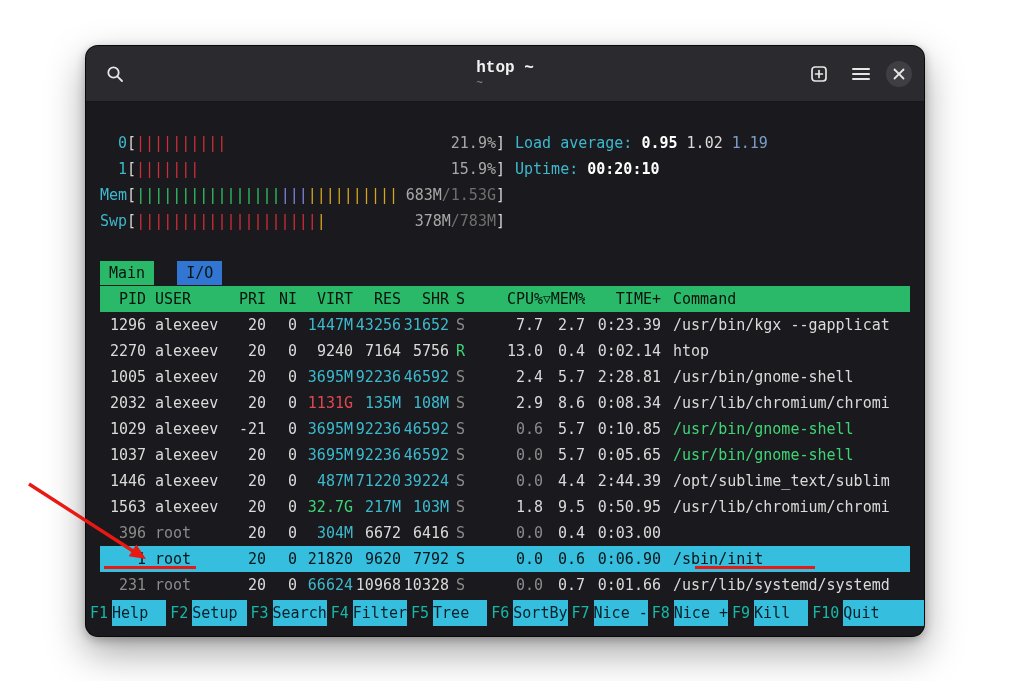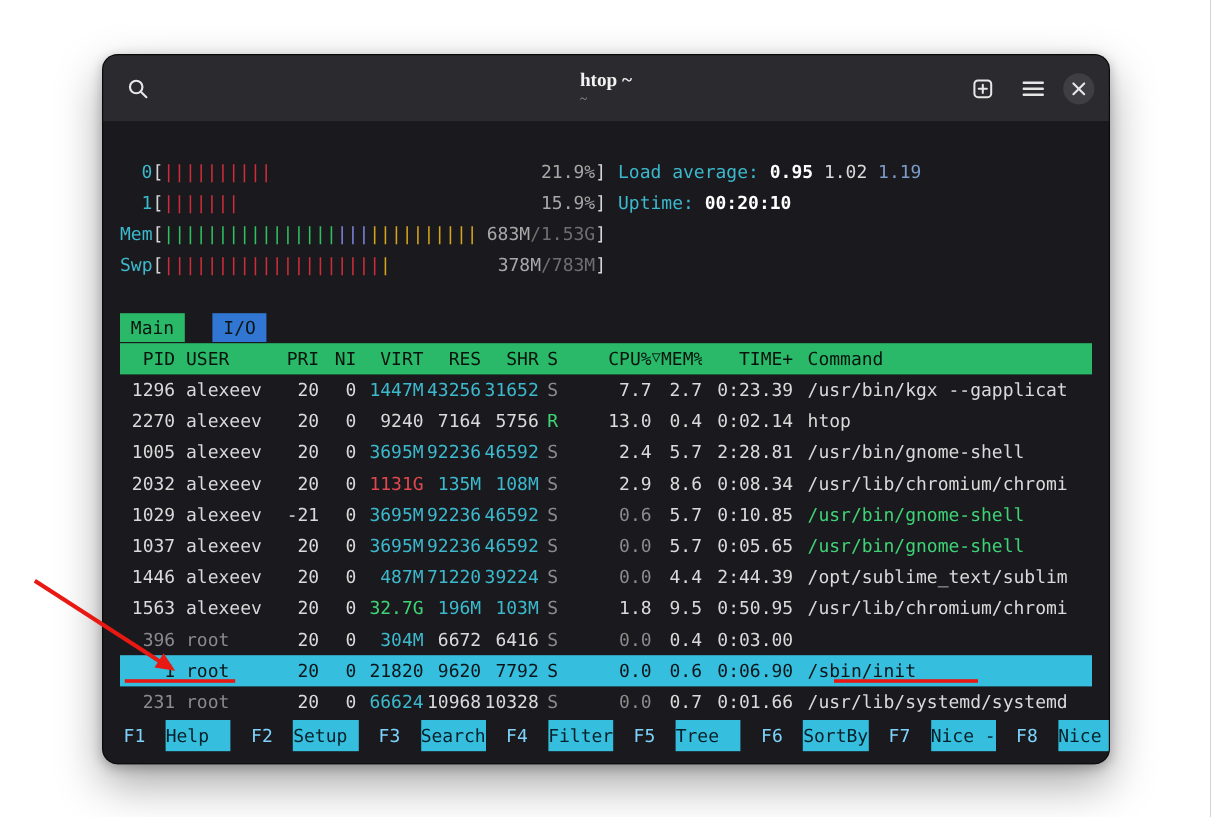--- a/index.html
+++ b/index.html
@@ -16,21 +16,21 @@
   }
   .page{position:absolute;inset:0}
   .window{position:absolute;left:85px;top:45px;width:840px;height:592px;border-radius:13px;
     background:var(--terminal-bg);border:1px solid rgba(0,0,0,.65);
     box-shadow:0 16px 38px rgba(0,0,0,.35),0 3px 10px rgba(0,0,0,.25);
     overflow:hidden;display:flex;flex-direction:column}
   
   .titlebar{height:56px;flex:0 0 auto;background:var(--titlebar-bg);display:flex;align-items:center;
     padding:0 12px;position:relative;border-bottom:1px solid rgba(0,0,0,.45)}
   .title-wrap{position:absolute;left:50%;top:50%;transform:translate(-50%,-50%);
-    font-family:Liberation Serif, serif;pointer-events:none}
+    font-family:Liberation Mono, monospace;pointer-events:none}
   .w-title{font-size:16px;font-weight:bold;color:#f2f2f2;line-height:18px}
   .w-subtitle{font-size:11px;color:#9b9b9b;line-height:12px}
   .tb-btn{background:transparent;border:none;width:34px;height:34px;border-radius:50%;
     display:flex;align-items:center;justify-content:center;cursor:pointer;color:#e6e6e6}
   .tb-right{margin-left:auto;display:flex;align-items:center;gap:8px}
   .close-btn{width:26px;height:26px;background:#3e3e43}
   
   .terminal{flex:1;display:flex;flex-direction:column;padding:28px 14px 12px;
     font-size:15px;line-height:26px;color:var(--text-white)}
   .header-area{display:flex;flex:0 0 auto}
@@ -65,21 +65,21 @@
   .a-r{text-align:right} .a-l{text-align:left}
   .col-user{padding-left:9px} .col-state{padding-left:7px} .col-command{padding-left:12px}
   .has-tri{display:flex;justify-content:space-between;align-items:center}
   .sort-tri{color:#06281a;font-size:13px}
   
   .fill{flex:1}
   .fkeys{display:flex;margin:2px -14px 0;height:26px;flex:0 0 auto}
   .fk{display:flex;cursor:pointer}
   .fk:last-child{flex:1}
   .fk:last-child .fk-label{flex:1}
-  .fk-key{color:#7dd3fc;white-space:pre;padding:0 17px}
+  .fk-key{color:#14b8a6;white-space:pre;padding:0 4px}
   .fk-label{background:var(--selected-row-bg);color:#052028;white-space:pre}
   
   .annotation{position:absolute;inset:0;pointer-events:none;z-index:9}
 </style>
 </head>
 <body>
 
 <div class="page">
   <div class="window">
 
@@ -249,21 +249,21 @@
             <div class="td a-r col-mem c-w">4.4</div>
             <div class="td a-r col-time c-w">2:44.39</div>
             <div class="td a-l col-command c-w">/opt/sublime_text/sublim</div>
           </div>
           <div class="row grid">
             <div class="td a-r col-pid c-w">1563</div>
             <div class="td a-l col-user c-w">alexeev</div>
             <div class="td a-r col-pri c-w">20</div>
             <div class="td a-r col-ni c-w">0</div>
             <div class="td a-r col-virt c-G">32.7G</div>
-            <div class="td a-r col-res c-c">196M</div>
+            <div class="td a-r col-res c-c">217M</div>
             <div class="td a-r col-shr c-c">103M</div>
             <div class="td a-l col-state c-g">S</div>
             <div class="td a-r col-cpu c-w">1.8</div>
             <div class="td a-r col-mem c-w">9.5</div>
             <div class="td a-r col-time c-w">0:50.95</div>
             <div class="td a-l col-command c-w">/usr/lib/chromium/chromi</div>
           </div>
           <div class="row grid">
             <div class="td a-r col-pid c-g">396</div>
             <div class="td a-l col-user c-g">root</div>

